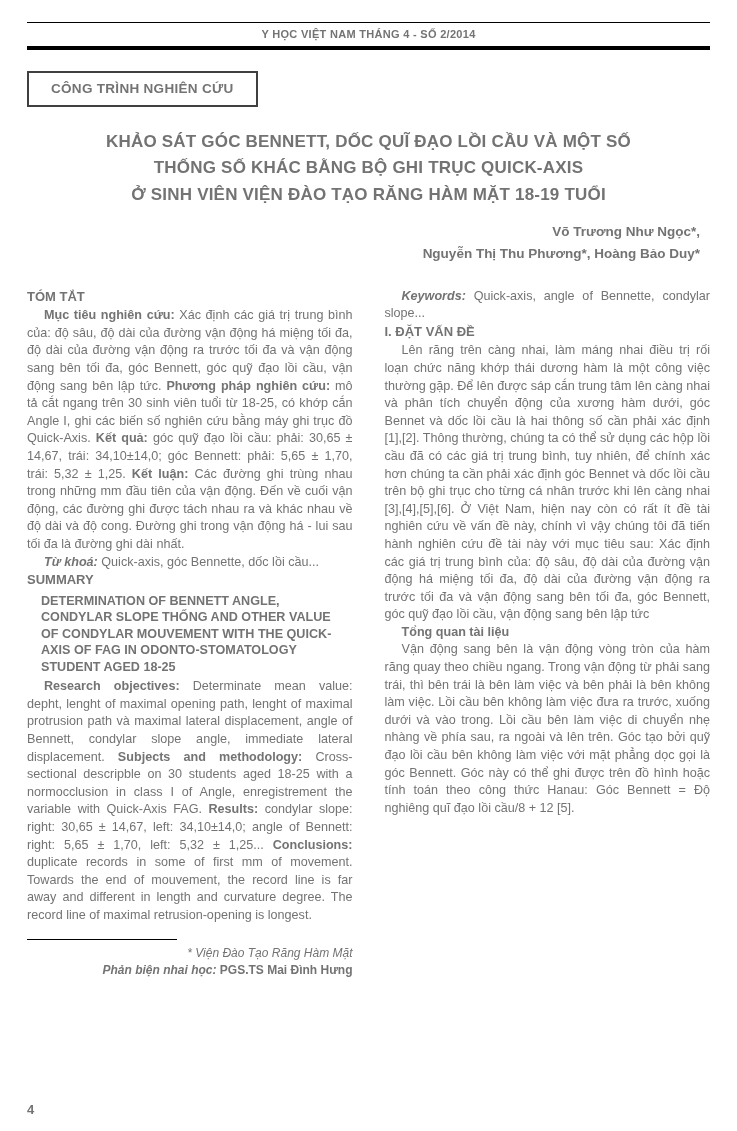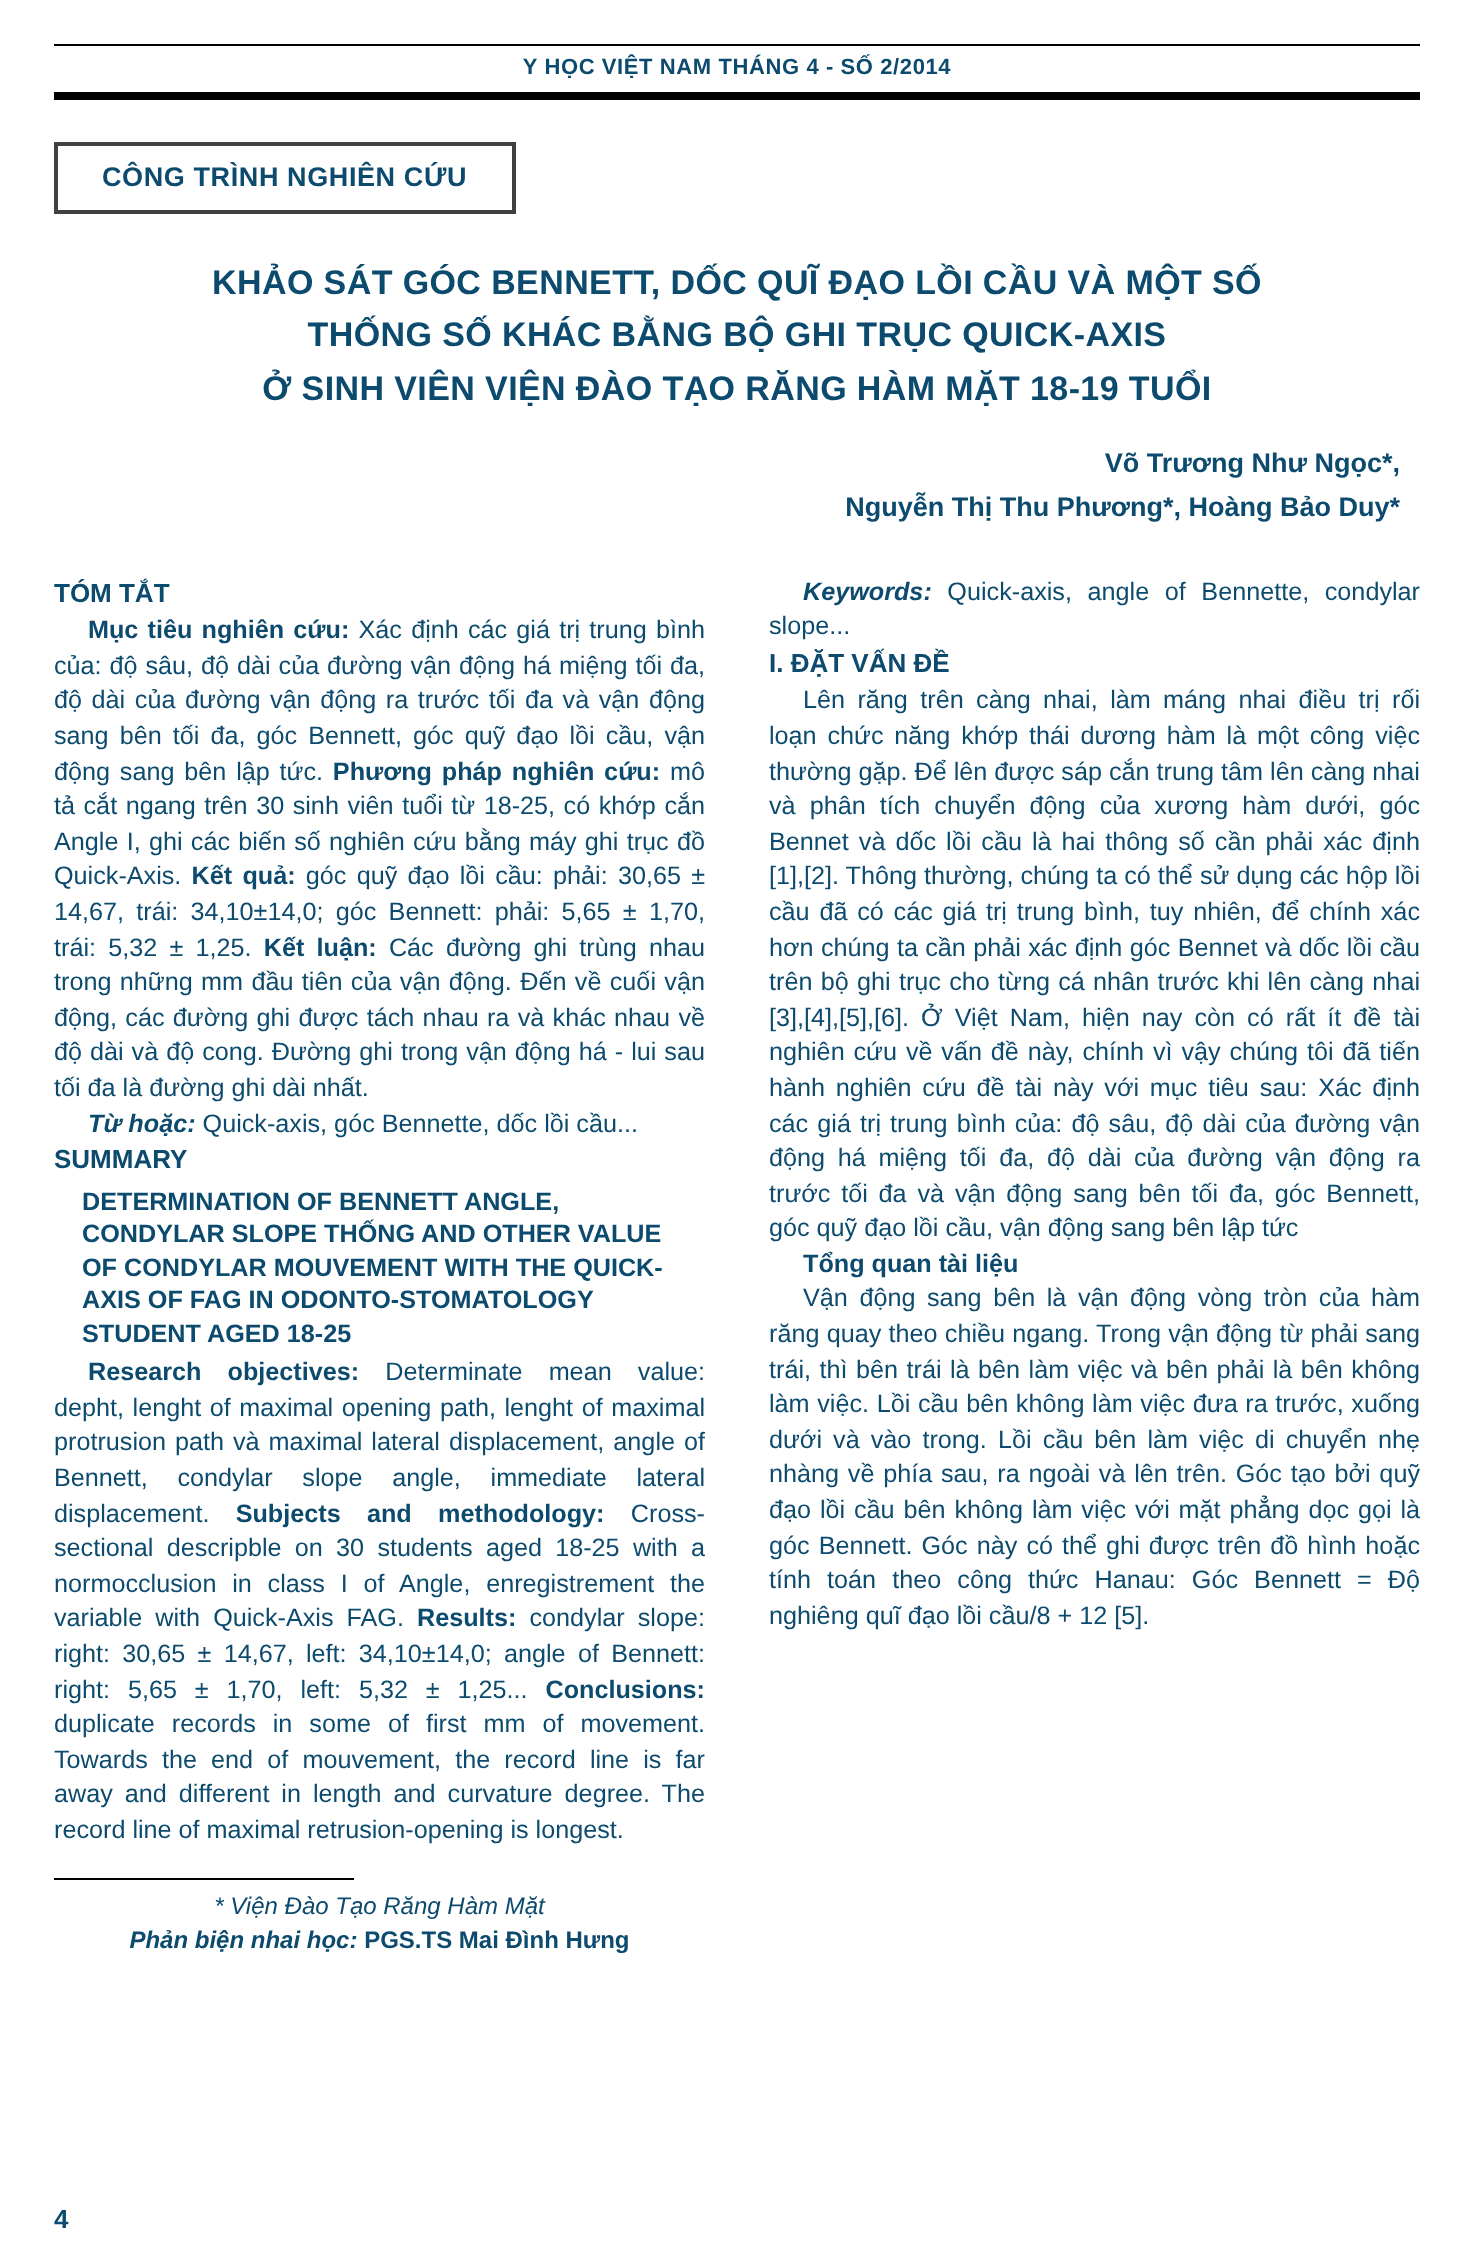--- a/index.html
+++ b/index.html
@@ -1,17 +1,17 @@
 <!DOCTYPE html>
 <html><head>
 <meta charset="utf-8">
 <style>
   html,body { margin:0; padding:0; background:#ffffff; }
   .page {
-    width:737px; height:1131px; margin:0 auto; background:#ffffff; color:#0c4a6e;
+    width:737px; height:1131px; margin:0 auto; background:#ffffff; color:#737373;
     font-family:"Liberation Sans","DejaVu Sans",sans-serif;
     position:relative; box-sizing:border-box; padding:22px 27px 0; overflow:hidden;
   }
   .hdr-rule-thin { border-top:1px solid #000; height:0; }
   .hdr-text { text-align:center; font-weight:bold; font-size:11px; padding:5px 0 6px; letter-spacing:.3px; }
   .hdr-rule-thick { height:3.5px; background:#000; }
 
   .section-box {
     display:inline-block; border:2px solid #404040; padding:8px 22px 9px;
     font-weight:bold; font-size:13.5px; margin-top:21px; letter-spacing:.3px;
@@ -36,21 +36,21 @@
 
   .para { margin:0; text-indent:17px; }
   .b { font-weight:bold; }
   .bi { font-weight:bold; font-style:italic; }
 
   .summary-title {
     font-weight:bold; font-size:12.6px; line-height:16.5px;
     margin:2px 12px 3px 14px; text-align:left;
   }
 
-  .footnote { margin-top:auto; padding-top:14px; padding-bottom:4px; font-size:12px; line-height:17px; text-align:center; }
+  .footnote { margin-top:auto; padding-top:14px; padding-bottom:4px; font-size:12px; line-height:17px; text-align:right; }
   .footnote-rule { width:150px; border-top:1px solid #000; margin-bottom:5px; }
   .fn-affil { font-style:italic; }
   .fn-review { font-weight:bold; }
 
   .page-num { position:absolute; left:27px; bottom:14px; font-weight:bold; font-size:13px; }
 </style>
 </head>
 <body>
 
 <div class="page">
@@ -72,21 +72,21 @@
   <div class="authors">Võ Trương Như Ngọc*,
 Nguyễn Thị Thu Phương*, Hoàng Bảo Duy*</div>
 
   <main class="columns">
 
     <section class="col col-left">
       <h2 class="h-sec">TÓM TẮT</h2>
 
       <p class="para"><span class="b">Mục tiêu nghiên cứu:</span><span> Xác định các giá trị trung bình của: độ sâu, độ dài của đường vận động há miệng tối đa, độ dài của đường vận động ra trước tối đa và vận động sang bên tối đa, góc Bennett, góc quỹ đạo lồi cầu, vận động sang bên lập tức. </span><span class="b">Phương pháp nghiên cứu:</span><span> mô tả cắt ngang trên 30 sinh viên tuổi từ 18-25, có khớp cắn Angle I, ghi các biến số nghiên cứu bằng máy ghi trục đồ Quick-Axis. </span><span class="b">Kết quả:</span><span> góc quỹ đạo lồi cầu: phải: 30,65 ± 14,67, trái: 34,10±14,0; góc Bennett: phải: 5,65 ± 1,70, trái: 5,32 ± 1,25. </span><span class="b">Kết luận:</span><span> Các đường ghi trùng nhau trong những mm đầu tiên của vận động. Đến về cuối vận động, các đường ghi được tách nhau ra và khác nhau về độ dài và độ cong. Đường ghi trong vận động há - lui sau tối đa là đường ghi dài nhất.</span></p>
 
-      <p class="para"><span class="bi">Từ hoặc:</span><span> Quick-axis, góc Bennette, dốc lồi cầu...</span></p>
+      <p class="para"><span class="bi">Từ khoá:</span><span> Quick-axis, góc Bennette, dốc lồi cầu...</span></p>
 
       <h2 class="h-sec spaced">SUMMARY</h2>
 
       <div class="summary-title">DETERMINATION OF BENNETT ANGLE, CONDYLAR SLOPE THỐNG AND OTHER VALUE OF CONDYLAR MOUVEMENT WITH THE QUICK-AXIS OF FAG IN ODONTO-STOMATOLOGY STUDENT AGED 18-25</div>
 
       <p class="para"><span class="b">Research objectives:</span><span> Determinate mean value: depht, lenght of maximal opening path, lenght of maximal protrusion path và maximal lateral displacement, angle of Bennett, condylar slope angle, immediate lateral displacement. </span><span class="b">Subjects and methodology:</span><span> Cross-sectional descripble on 30 students aged 18-25 with a normocclusion in class I of Angle, enregistrement the variable with Quick-Axis FAG. </span><span class="b">Results:</span><span> condylar slope: right: 30,65 ± 14,67, left: 34,10±14,0; angle of Bennett: right: 5,65 ± 1,70, left: 5,32 ± 1,25... </span><span class="b">Conclusions:</span><span> duplicate records in some of first mm of movement. Towards the end of mouvement, the record line is far away and different in length and curvature degree. The record line of maximal retrusion-opening is longest.</span></p>
 
       <div class="footnote">
         <div class="footnote-rule"></div>
         <div class="fn-affil">* Viện Đào Tạo Răng Hàm Mặt</div>

